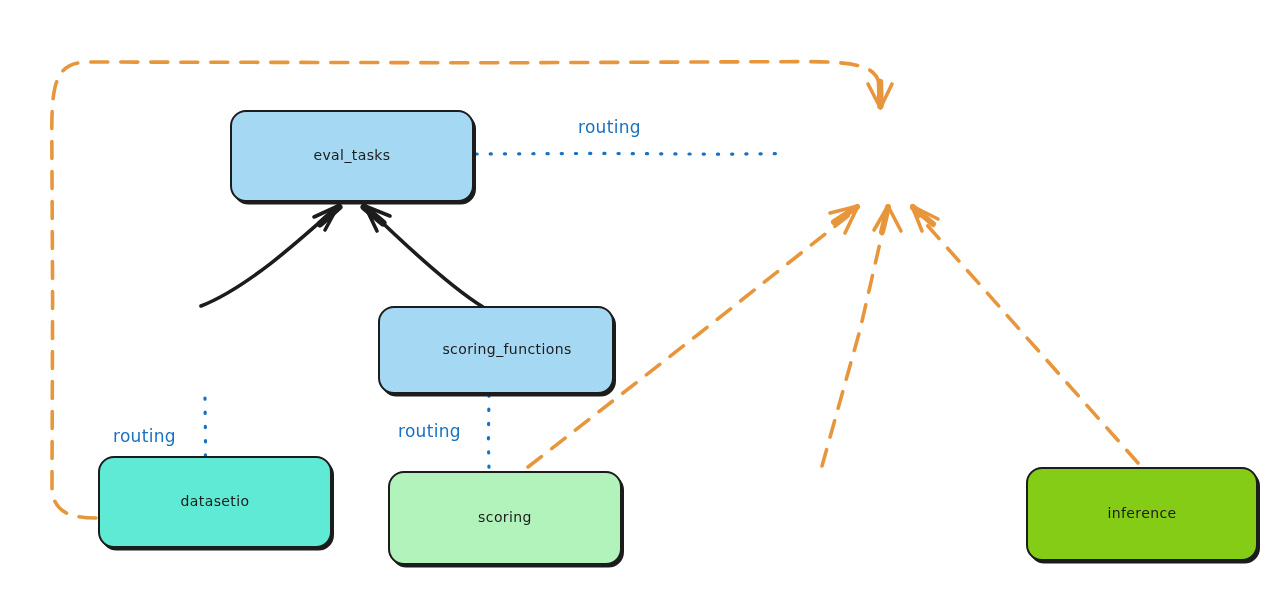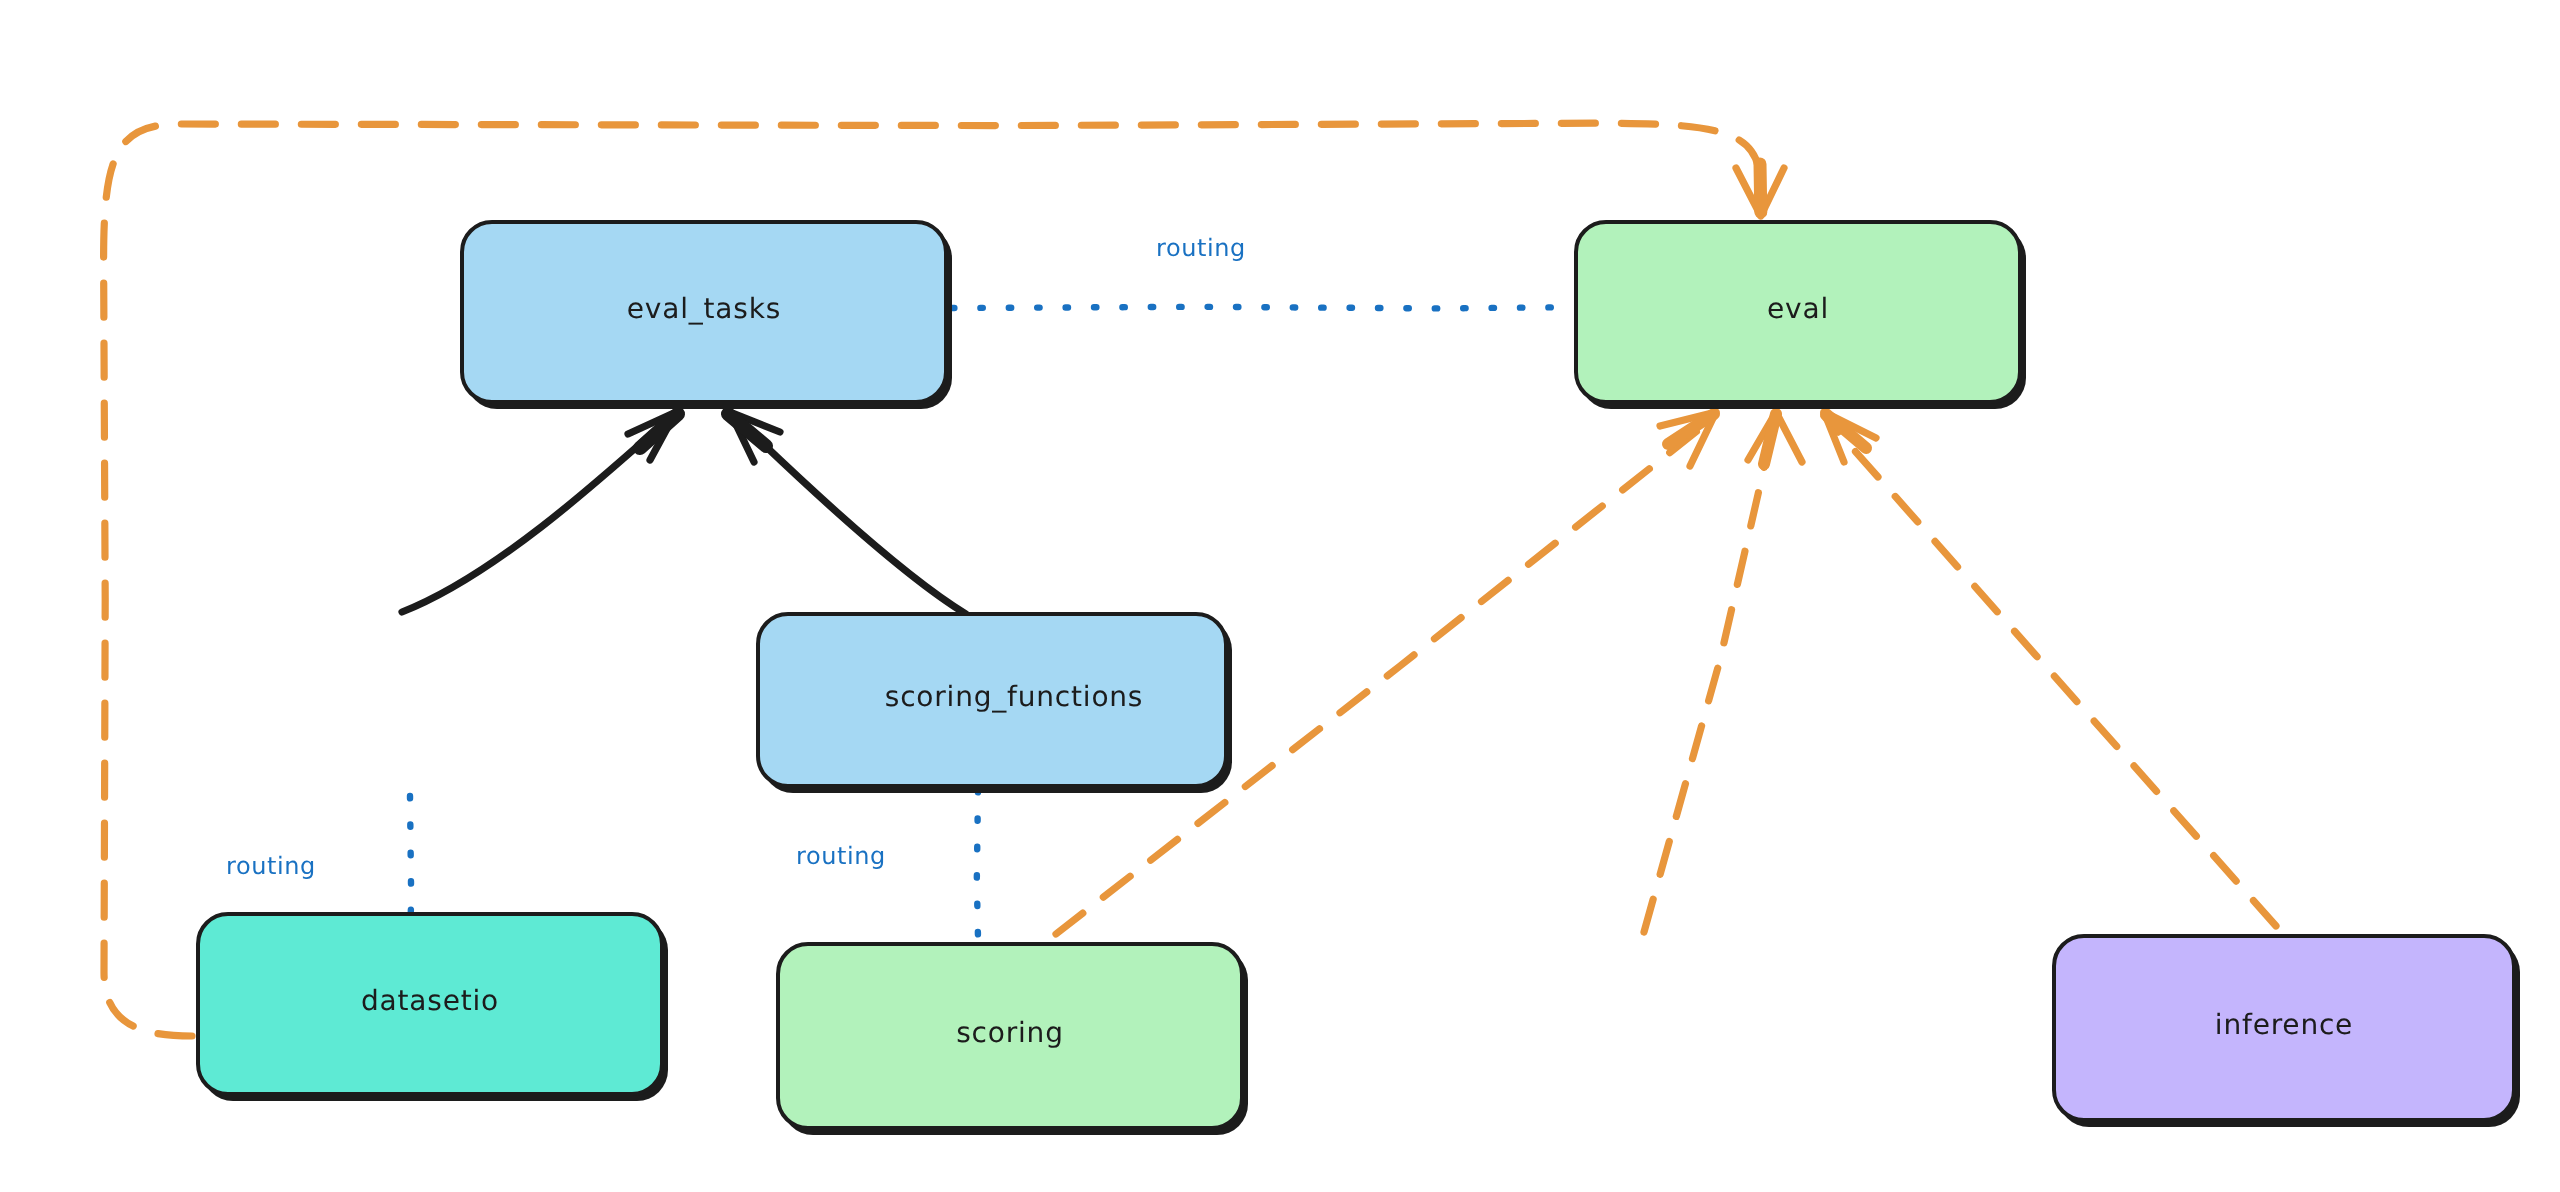--- a/index.html
+++ b/index.html
@@ -48,21 +48,21 @@
   }
   .node.api {
     background: #a5d8f3;
   }
   .node.provider {
     background: #b2f2bb;
   }
   .edge-label {
     position: absolute;
     font-family: "DejaVu Sans", sans-serif;
-    font-size: 12px;
+    font-size: 17px;
     color: #1971c2;
     letter-spacing: 0.3px;
     white-space: nowrap;
   }
 </style>
 </head>
 <body>
 
 <div id="canvas">
 
@@ -114,39 +114,36 @@
       <path d="M 1138 463 L 1020 330 L 912 208" stroke="#e8963c" stroke-width="3.6" fill="none" stroke-linecap="round" stroke-dasharray="17 13"></path>
       <path d="M 912 206 L 922 231 M 912 206 L 938 219" stroke="#e8963c" stroke-width="3.6" fill="none" stroke-linecap="round"></path>
       <path d="M 913 207 L 933 224" stroke="#e8963c" stroke-width="6" fill="none" stroke-linecap="round"></path>
     </g>
   </svg>
 
   <div class="node api" style="left: 230px; top: 110px; width: 244px; height: 92px; background: rgb(165, 216, 243); border-color: rgb(28, 28, 28);">
     <span class="node-label">eval_tasks</span>
   </div>
 
-  <div class="node provider" style="left: 787px; top: 110px; width: 224px; height: 92px; background: rgb(178, 242, 187); border-color: rgb(28, 28, 28);">
-    <span class="node-label">eval</span>
-  </div>
 
 
   <div class="node api" style="left: 378px; top: 306px; width: 236px; height: 88px; background: rgb(165, 216, 243); border-color: rgb(28, 28, 28); padding-left: 22px;">
     <span class="node-label">scoring_functions</span>
   </div>
 
   <div class="node provider" style="left: 98px; top: 456px; width: 234px; height: 92px; background: #5eead4; border-color: rgb(28, 28, 28);">
     <span class="node-label">datasetio</span>
   </div>
 
   <div class="node provider" style="left: 388px; top: 471px; width: 234px; height: 94px; background: rgb(178, 242, 187); border-color: rgb(28, 28, 28);">
     <span class="node-label">scoring</span>
   </div>
 
 
-  <div class="node provider" style="left: 1026px; top: 467px; width: 232px; height: 94px; background: #c4b5fd; border-color: rgb(28, 28, 28);">
+  <div class="node provider" style="left: 1026px; top: 467px; width: 232px; height: 94px; background: #84cc16; border-color: rgb(28, 28, 28);">
     <span class="node-label">inference</span>
   </div>
 
   <div class="edge-label" style="left: 578px; top: 117px; color: rgb(25, 113, 194);">routing</div>
   <div class="edge-label" style="left: 113px; top: 426px; color: rgb(25, 113, 194);">routing</div>
   <div class="edge-label" style="left: 398px; top: 421px; color: rgb(25, 113, 194);">routing</div>
 
 </div>
 
 </body></html>

